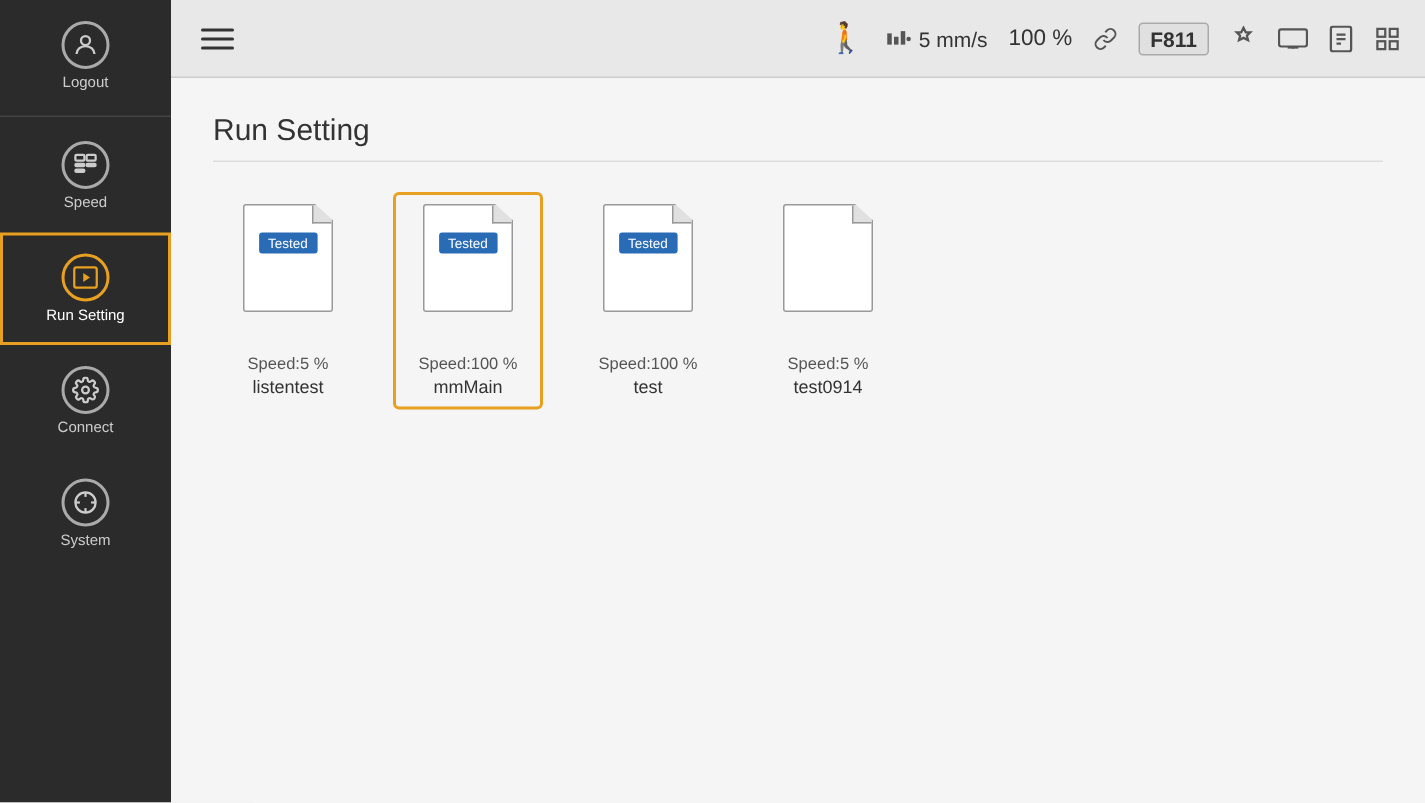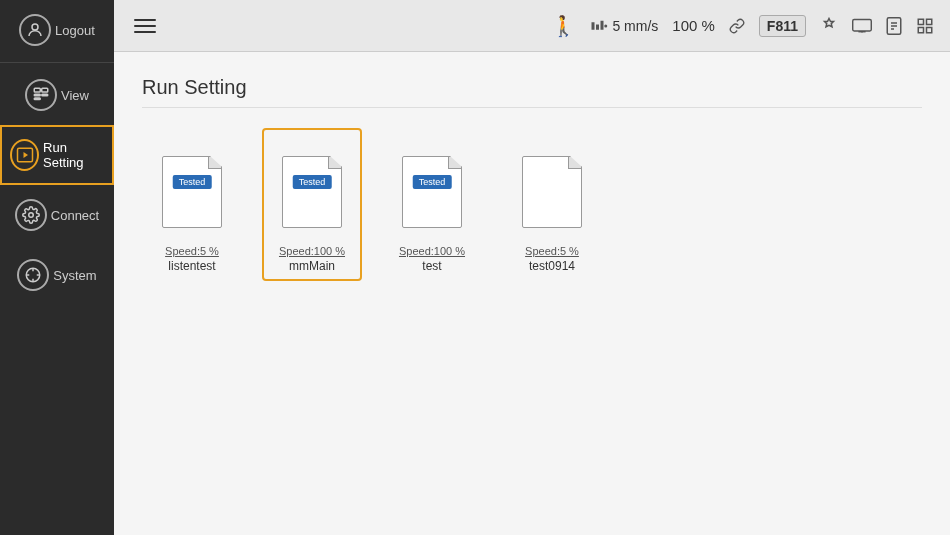--- a/index.html
+++ b/index.html
@@ -16,26 +16,27 @@
     .sidebar {
       width: 114px;
       background: #2b2b2b;
       display: flex;
       flex-direction: column;
       height: 535px;
       flex-shrink: 0;
     }
     .sidebar-item {
       display: flex;
+      flex-direction: column;
       align-items: center;
       justify-content: center;
       padding: 12px 8px;
       color: #ccc;
       cursor: pointer;
-      font-size: 13px;
+      font-size: 10px;
       gap: 4px;
       border: 2px solid transparent;
     }
     .sidebar-item.active {
       border: 2px solid #e8a020;
       color: #fff;
     }
     .sidebar-item .icon-circle {
       width: 32px;
       height: 32px;
@@ -147,21 +148,20 @@
       border-radius: 4px;
       width: 100px;
     }
     .file-item.selected {
       border: 2px solid #e8a020;
     }
     .file-icon {
       width: 70px;
       height: 80px;
       position: relative;
-      margin-top: 20px;
     }
     .file-page {
       width: 60px;
       height: 72px;
       background: #fff;
       border: 1.5px solid #999;
       border-radius: 2px;
       position: relative;
       
       clip-path: polygon(0 0, 80% 0, 100% 15%, 100% 100%, 0 100%);
@@ -185,23 +185,22 @@
       color: #fff;
       font-size: 9px;
       padding: 2px 6px;
       border-radius: 2px;
       white-space: nowrap;
     }
     .file-info {
       font-size: 11px;
       color: #555;
       text-align: left;
-      margin-top: 8px;
+      margin-top: 20px;
       line-height: 1.4;
-      text-decoration: underline;
     }
     .file-name {
       font-size: 12px;
       color: #333;
       text-align: center;
       margin-top: 0;
     }
   </style>
 </head>
 <body>
@@ -223,21 +222,21 @@
   <div class="sidebar-item">
     <div class="icon-circle">
       <svg width="18" height="18" viewBox="0 0 24 24" fill="none" stroke="#ccc" stroke-width="2">
         <rect x="3" y="3" width="8" height="5" rx="1"></rect>
           <rect x="3" y="11" width="8" height="2" rx="1"></rect>
         <rect x="3" y="16" width="8" height="2" rx="1"></rect>
           <rect x="13" y="3" width="8" height="5" rx="1"></rect>
         <rect x="13" y="11" width="8" height="2" rx="1"></rect>
       </svg>
     </div>
-    <span>View</span>
+    <span>Speed</span>
   </div>
 
   <div class="sidebar-item active">
     <div class="icon-circle">
       <svg width="18" height="18" viewBox="0 0 24 24" fill="none" stroke="#e8a020" stroke-width="2">
         <rect x="2" y="3" width="20" height="18" rx="2"></rect>
           <polygon points="10,8 16,12 10,16" fill="#e8a020" stroke="none"></polygon>
       </svg>
     </div>
     <span>Run Setting</span>

